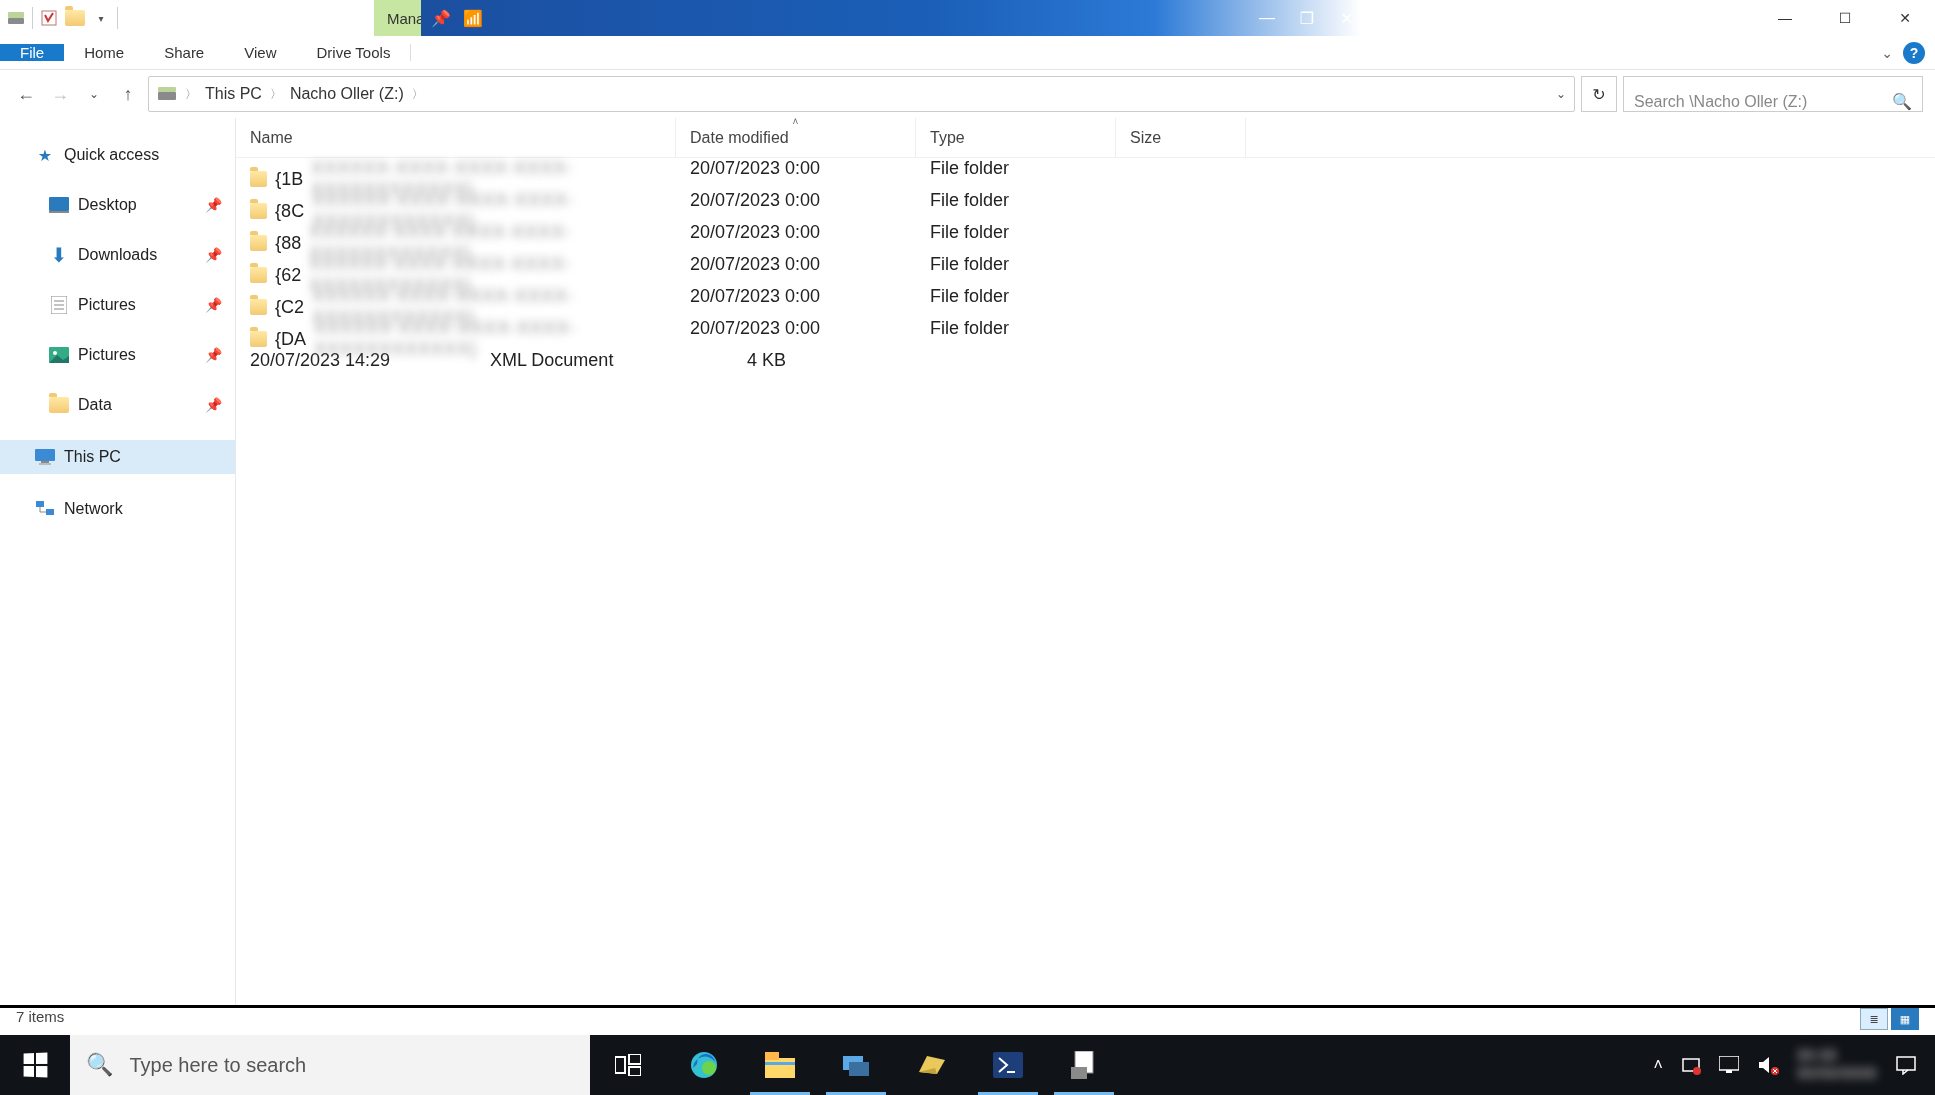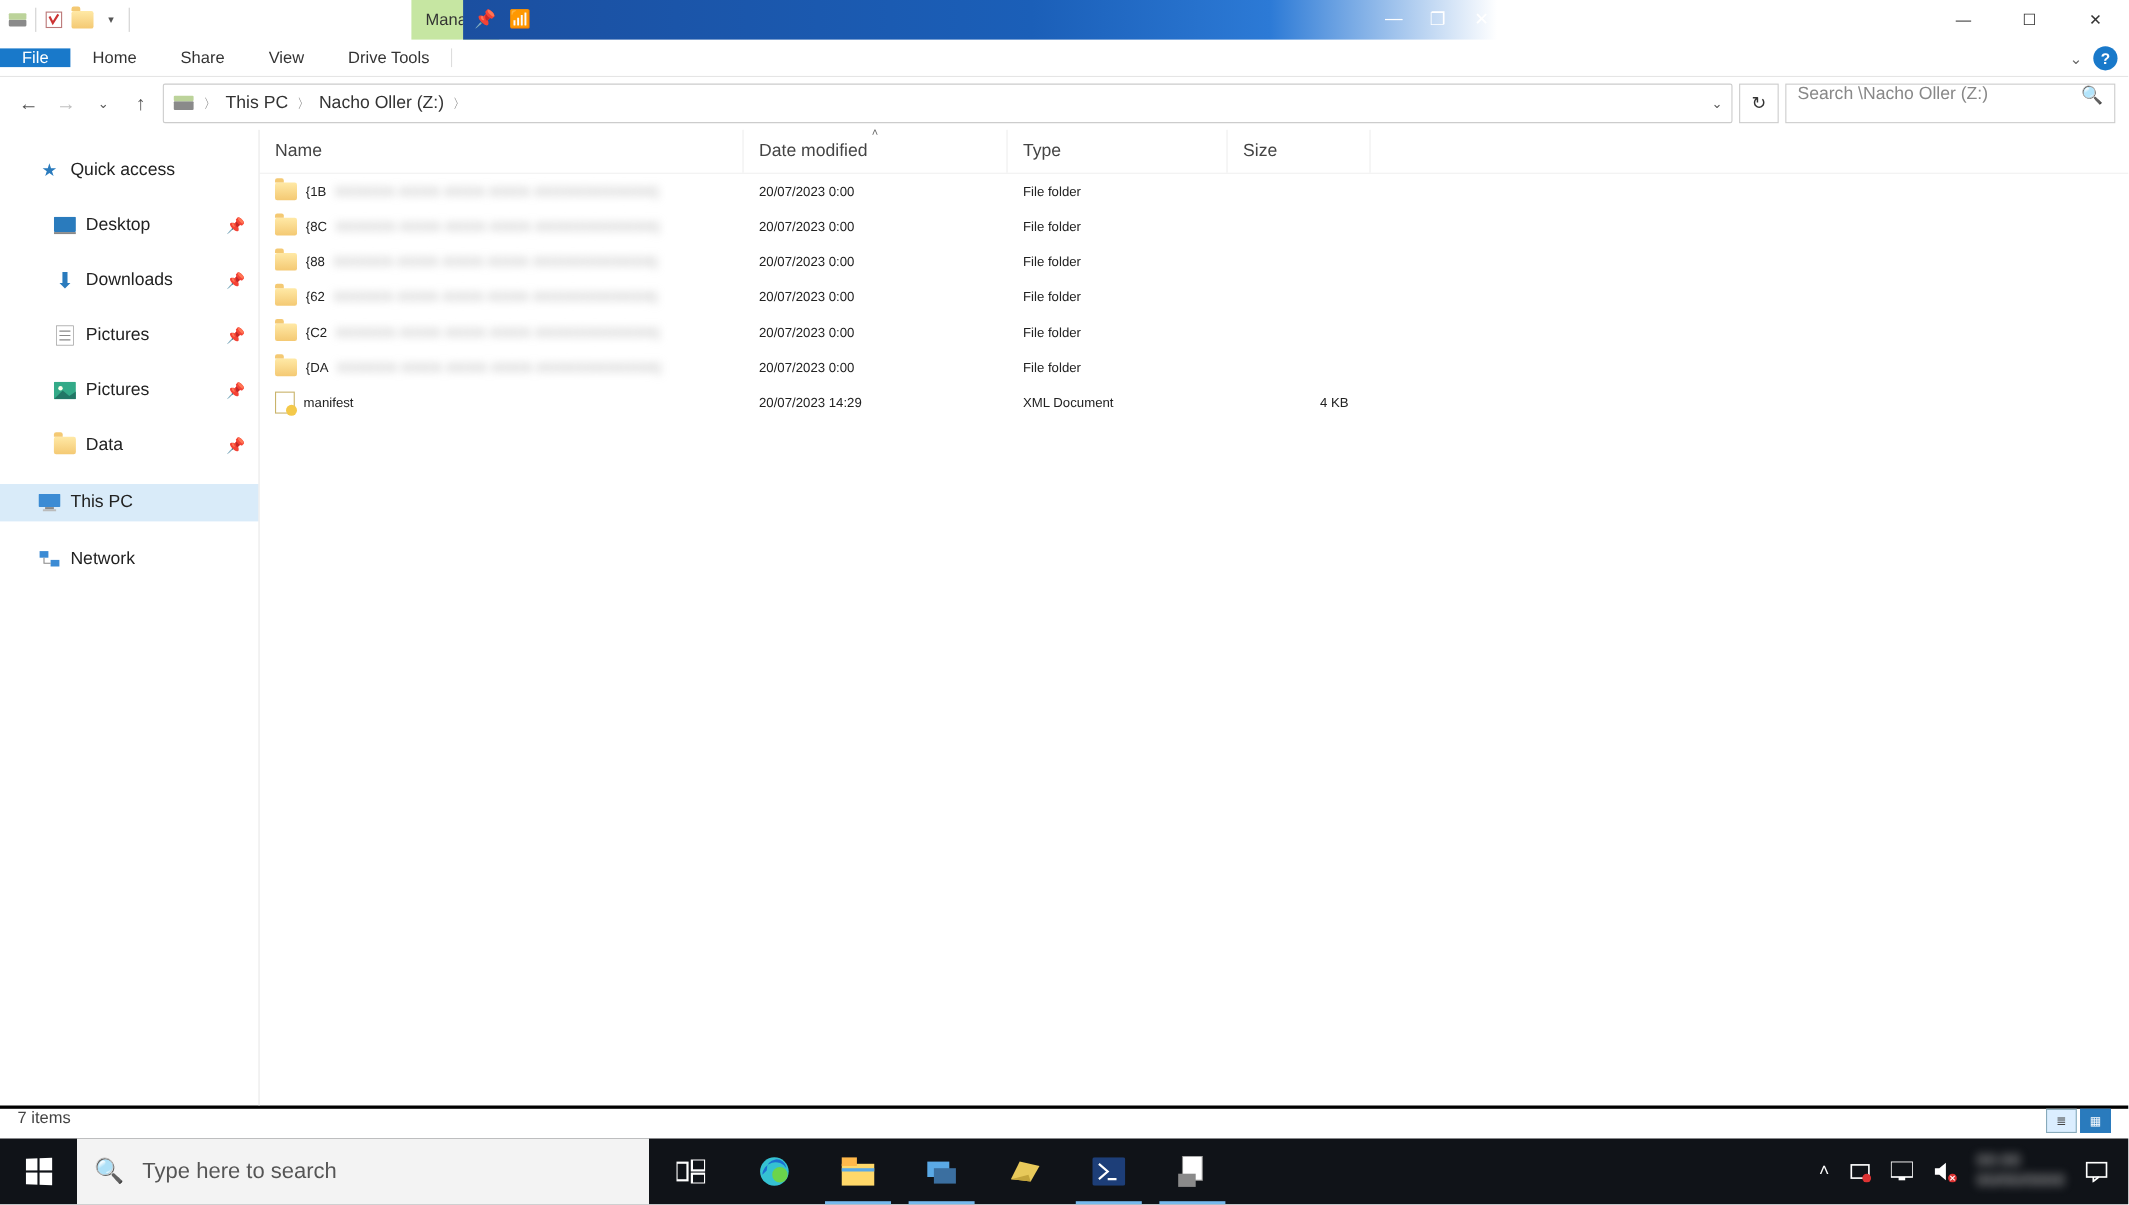--- a/index.html
+++ b/index.html
@@ -28,21 +28,21 @@
 .help-badge { width: 22px; height: 22px; border-radius: 50%; background: #1979ca; color: #fff; font-weight: bold; display: flex; align-items: center; justify-content: center; font-size: 14px; }
 
 
 .addrbar { height: 48px; display: flex; align-items: center; padding: 0 12px; gap: 6px; }
 .nav-btn { width: 28px; height: 28px; display: flex; align-items: center; justify-content: center; color: #555; font-size: 18px; }
 .nav-btn.disabled { color: #c0c0c0; }
 .crumb-box { flex: 1; height: 36px; border: 1px solid #ccc; display: flex; align-items: center; padding: 0 8px; gap: 4px; font-size: 16px; color: #333; border-radius: 2px; }
 .crumb-chev { color: #777; font-size: 12px; padding: 0 4px; }
 .crumb-end { margin-left: auto; font-size: 12px; color: #555; }
 .refresh { width: 36px; height: 36px; border: 1px solid #ccc; display: flex; align-items: center; justify-content: center; font-size: 16px; color: #333; }
-.search-box { width: 300px; height: 36px; border: 1px solid #ccc; display: flex; align-items: flex-start; padding: 0 10px; color: #888; font-size: 16px; }
+.search-box { width: 300px; height: 36px; border: 1px solid #ccc; display: flex; align-items: flex-end; padding: 0 10px; color: #888; font-size: 16px; }
 .search-box span.sicon { margin-left: auto; color: #333; }
 
 
 .main { display: flex; height: calc(100% - 36px - 34px - 48px - 30px - 60px); }
 .navpane { width: 235px; padding-top: 20px; font-size: 16px; color: #222; }
 .np-group { margin-bottom: 18px; }
 .np-item { display: flex; align-items: center; height: 34px; padding-left: 34px; position: relative; }
 .np-item.head { font-weight: 400; padding-left: 34px; }
 .np-item.sub { padding-left: 48px; margin-top: 16px; }
 .np-item .pin { position: absolute; right: 12px; color: #888; font-size: 14px; }
@@ -52,21 +52,21 @@
 
 .listpane { flex: 1; border-left: 1px solid #e8e8e8; position: relative; }
 .cols { display: flex; align-items: center; height: 40px; font-size: 16px; color: #444; border-bottom: 1px solid #f0f0f0; }
 .col { padding: 0 14px; height: 100%; display: flex; align-items: center; border-right: 1px solid #eee; position: relative; }
 .col.name { width: 440px; text-align: right; }
 .col.date { width: 240px; }
 .col.type { width: 200px; }
 .col.size { width: 130px; justify-content: flex-start; border-right: 1px solid #eee; }
 .col .sort { position: absolute; top: -2px; left: 50%; transform: translateX(-50%); font-size: 10px; color: #666; }
 .rows { }
-.row { display: flex; align-items: center; height: 32px; font-size: 12px; color: #222; }
+.row { display: flex; align-items: flex-start; height: 32px; font-size: 18px; color: #222; }
 .row .c-name { width: 440px; padding-left: 14px; display: flex; align-items: center; gap: 8px; }
 .row .c-date { width: 240px; padding-left: 14px; }
 .row .c-type { width: 200px; padding-left: 14px; }
 .row .c-size { width: 130px; text-align: right; padding-right: 20px; }
 .row .blur { filter: blur(4px); color: #999; letter-spacing: 1px; }
 .folder-icon { width: 20px; height: 16px; background: linear-gradient(#ffe9a6, #f4c973); border-radius: 2px; position: relative; }
 .folder-icon::before { content: ""; position: absolute; top: -4px; left: 0; width: 8px; height: 4px; background: #f4c973; border-radius: 2px 2px 0 0; }
 .xml-icon { width: 18px; height: 20px; background: #fff; border: 1px solid #c9b36a; position: relative; }
 .xml-icon::after { content: ""; position: absolute; right: -3px; bottom: -3px; width: 10px; height: 10px; background: #f4c94a; border-radius: 50%; }
 
@@ -327,24 +327,20 @@
           <div class="c-name">
             <span class="folder-icon"></span>
             <span>{DA</span>
             <span class="blur">XXXXXX-XXXX-XXXX-XXXX-XXXXXXXXXXXX}</span>
           </div>
           <div class="c-date">20/07/2023 0:00</div>
           <div class="c-type">File folder</div>
           <div class="c-size"></div>
         </div>
         <div class="row">
-          <div class="c-name">
-            <span class="xml-icon"></span>
-            <span>manifest</span>
-          </div>
           <div class="c-date">20/07/2023 14:29</div>
           <div class="c-type">XML Document</div>
           <div class="c-size">4 KB</div>
         </div>
       </div>
   </div>
 </div>
 
 <div class="statusbar">
   <span>7 items</span>

